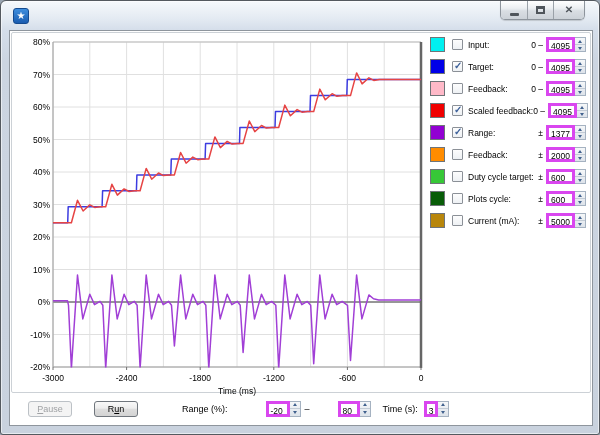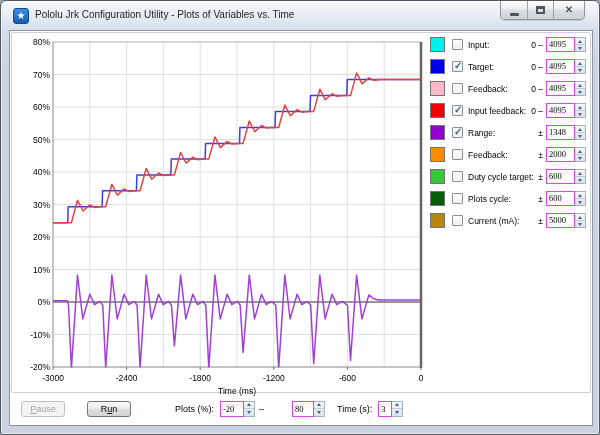--- a/index.html
+++ b/index.html
@@ -37,51 +37,50 @@
   
   #legend{position:absolute;left:420px;top:5px;width:156px;}
   .lrow{display:flex;align-items:center;height:17px;margin-bottom:5px;white-space:nowrap;justify-content:space-between;}
   .swatch{width:15px;height:15px;border:1px solid #6f7478;flex:none;}
   .cb{width:11px;height:11px;border:1px solid #8b9097;border-radius:1px;background:linear-gradient(#fdfdfd,#eef1f4);
     margin-left:7px;position:relative;flex:none;}
   .cb.checked::after{content:"✓";position:absolute;left:1px;top:-2px;font-size:10px;font-weight:bold;color:#3a5e98;}
   .llabel{margin-left:5px;font-size:8.5px;color:#000;}
   .lrange{margin-left:auto;font-size:8.5px;color:#000;padding-right:3px;}
   .spin{display:flex;height:15px;flex:none;}
-  .spin-field{width:29px;height:15px;border:1px solid #d946ef;background:#fff;font-size:8.5px;line-height:13px;padding-left:2px;color:#000;font-family:Liberation Serif, serif;}
+  .spin-field{width:29px;height:15px;border:3px solid #d946ef;background:#fff;font-size:8.5px;line-height:13px;padding-left:2px;color:#000;}
   .spin-btns{width:11px;display:flex;flex-direction:column;border:1px solid #a5b2c1;border-left:none;background:linear-gradient(#f5f7f9,#dde3ea);}
   .spin-half{flex:1;display:flex;align-items:center;justify-content:center;}
   .spin-half.up{border-bottom:1px solid #c2cbd5;}
   .tri-up{width:0;height:0;border-left:2.5px solid transparent;border-right:2.5px solid transparent;border-bottom:3.5px solid #41618e;}
   .tri-down{width:0;height:0;border-left:2.5px solid transparent;border-right:2.5px solid transparent;border-top:3.5px solid #41618e;}
 
   
-  .controls{position:absolute;left:11px;top:369px;display:flex;align-items:center;height:17px;}
+  .controls{position:absolute;left:18px;top:369px;display:flex;align-items:center;height:17px;}
   .btn{width:44px;height:16px;border:1px solid #70767d;border-radius:3px;font-size:9px;color:#000;text-align:center;
     line-height:14px;background:linear-gradient(#f9f9f9,#ededed 45%,#dedede 50%,#d3d3d3);padding:0;font-family:"Liberation Sans",sans-serif;}
   .btn.disabled{color:#9fa1a4;border-color:#bcc1c6;background:#f4f4f4;}
   .btn u, .clabel u{text-decoration:underline;}
   .pause-btn{margin-right:22px;}
   .run-btn{margin-right:44px;}
   .clabel{font-size:9px;color:#000;white-space:nowrap;}
   .dash{font-size:9px;margin:0 4px;}
   .sp6{width:6px;flex:none;}
   .sp12{width:12px;flex:none;}
   .controls .spin{height:16px;}
   .controls .spin-field{height:16px;line-height:14px;font-size:8.5px;}
-  .w24{width:24px;} .w22{width:22px;margin-left:24px;} .w14{width:14px;}
+  .w24{width:24px;margin-left:32px;} .w22{width:22px;margin-left:24px;} .w14{width:14px;}
 </style>
 </head>
 <body>
 
 <div class="window">
 
   <div class="titlebar">
     <div class="app-icon">★</div>
-    <div class="title-text">Pololu Jrk Configuration Utility - Plots of Variables vs. Time</div>
     <div class="caption-group">
       <div class="cap-btn">
           <span class="glyph-min"></span>
         </div>
       <div class="cap-btn">
           <span class="glyph-max"></span>
         </div>
       <div class="cap-btn close">
           <span class="glyph-close">✕</span>
         </div>
@@ -213,42 +212,42 @@
         <span class="spin-half">
                 <span class="tri-down"></span>
               </span>
       </span>
     </span>
   </div>
 
   <div class="lrow">
     <span class="swatch" style="background: rgb(240, 0, 0);"></span>
     <span class="cb checked"></span>
-    <span class="llabel">Input feedback:</span>
+    <span class="llabel">Scaled feedback:</span>
     <span class="lrange">0 –</span>
     <span class="spin">
       <span class="spin-field">4095</span>
       <span class="spin-btns">
         <span class="spin-half up">
                 <span class="tri-up"></span>
               </span>
         <span class="spin-half">
                 <span class="tri-down"></span>
               </span>
       </span>
     </span>
   </div>
 
   <div class="lrow">
     <span class="swatch" style="background: rgb(145, 0, 210);"></span>
     <span class="cb checked"></span>
     <span class="llabel">Range:</span>
     <span class="lrange">±</span>
     <span class="spin">
-      <span class="spin-field">1348</span>
+      <span class="spin-field">1377</span>
       <span class="spin-btns">
         <span class="spin-half up">
                 <span class="tri-up"></span>
               </span>
         <span class="spin-half">
                 <span class="tri-down"></span>
               </span>
       </span>
     </span>
   </div>
@@ -323,21 +322,21 @@
               </span>
       </span>
     </span>
   </div>
 </div>
 
     <div class="controls">
       <button class="btn disabled pause-btn"><span></span><u>P</u><span>ause</span></button>
       <button class="btn run-btn"><span>R</span><u>u</u><span>n</span></button>
 
-      <span class="clabel">Plots (%):</span>
+      <span class="clabel">Range (%):</span>
       <span class="sp6"></span>
       <span class="spin">
         <span class="spin-field w24">-20</span>
         <span class="spin-btns">
           <span class="spin-half up">
               <span class="tri-up"></span>
             </span>
           <span class="spin-half">
               <span class="tri-down"></span>
             </span>

